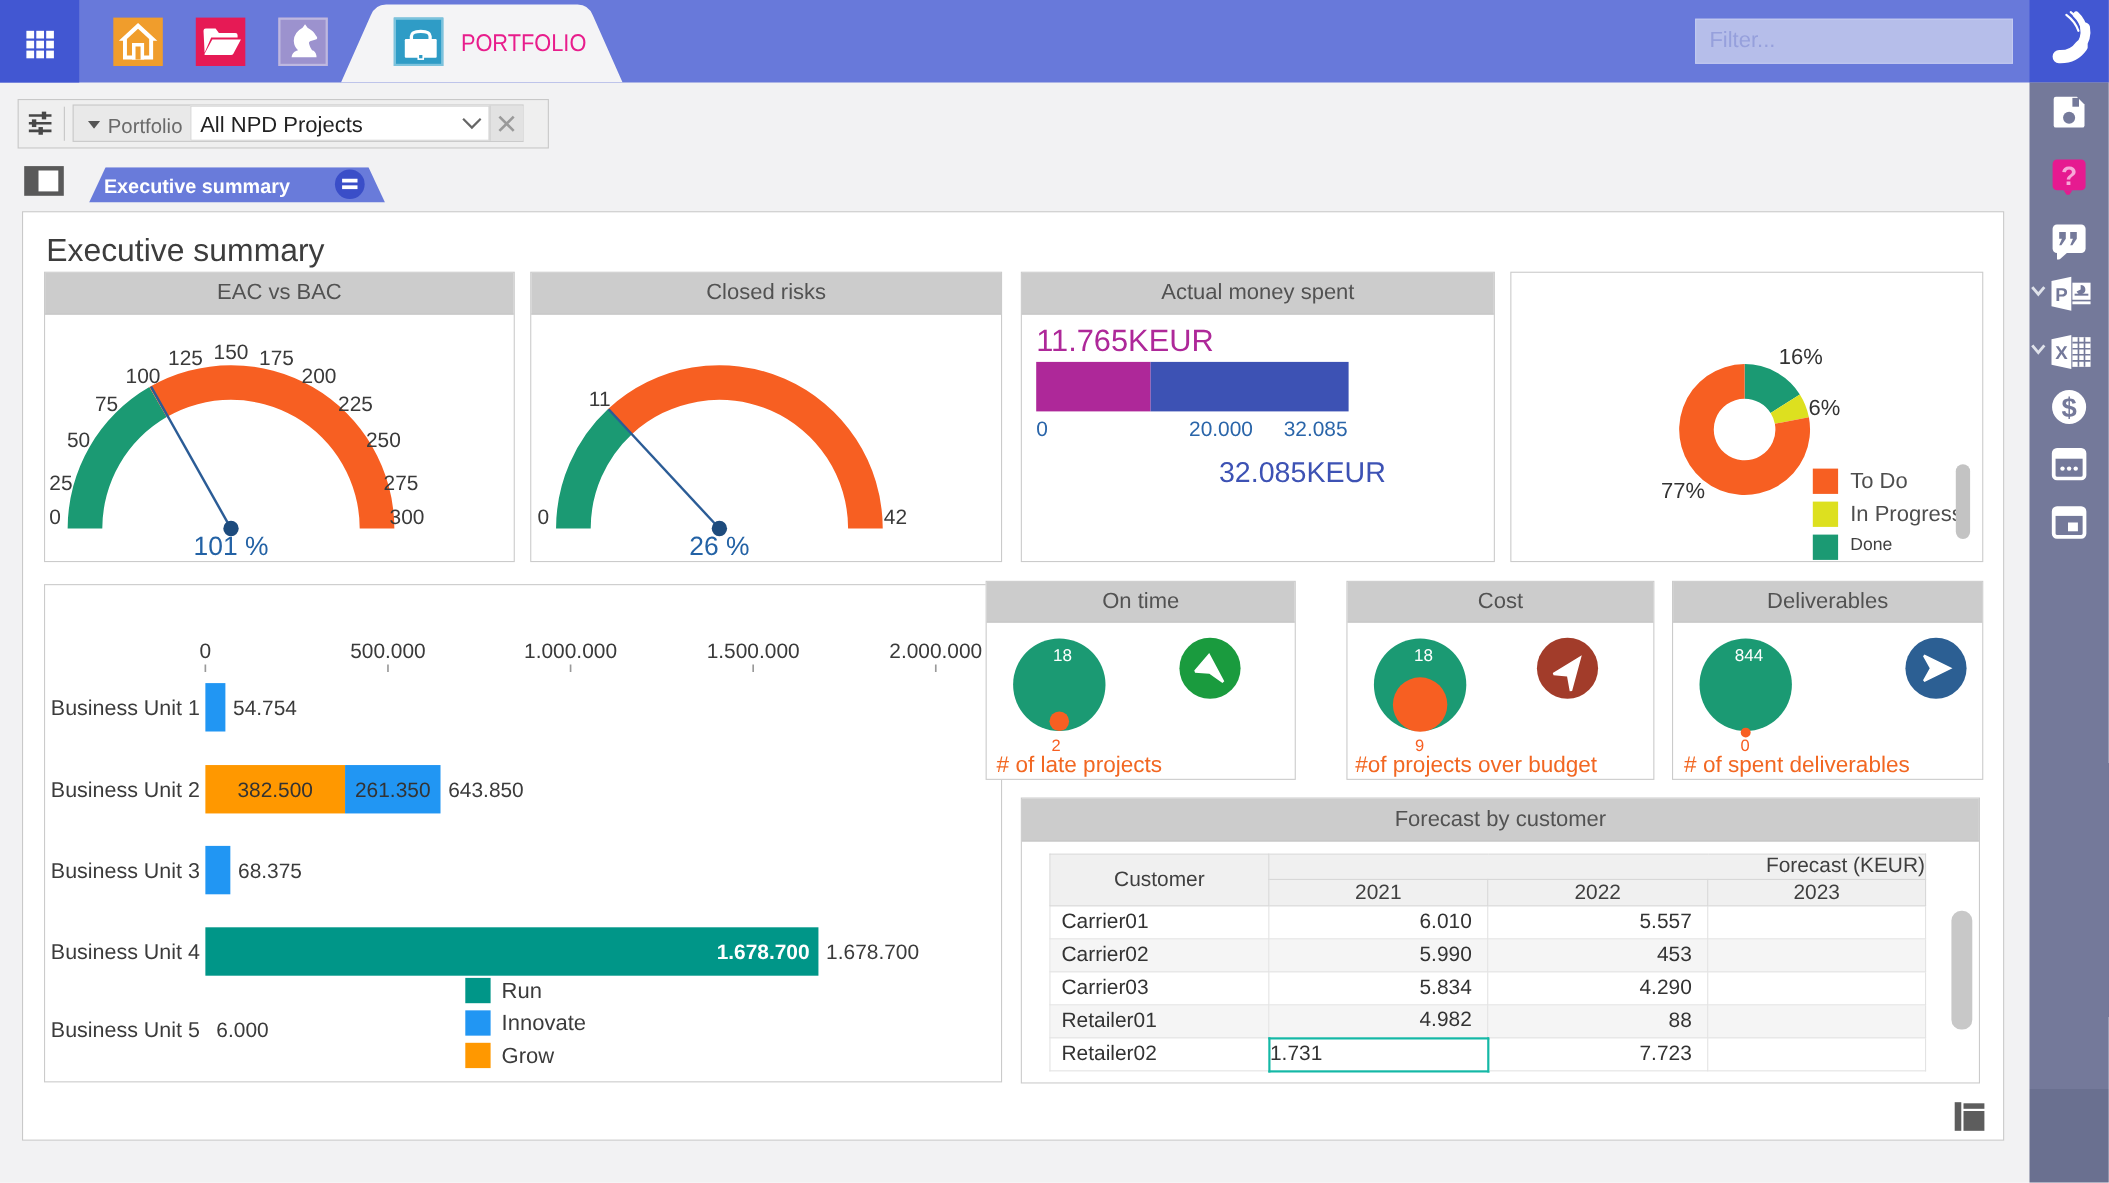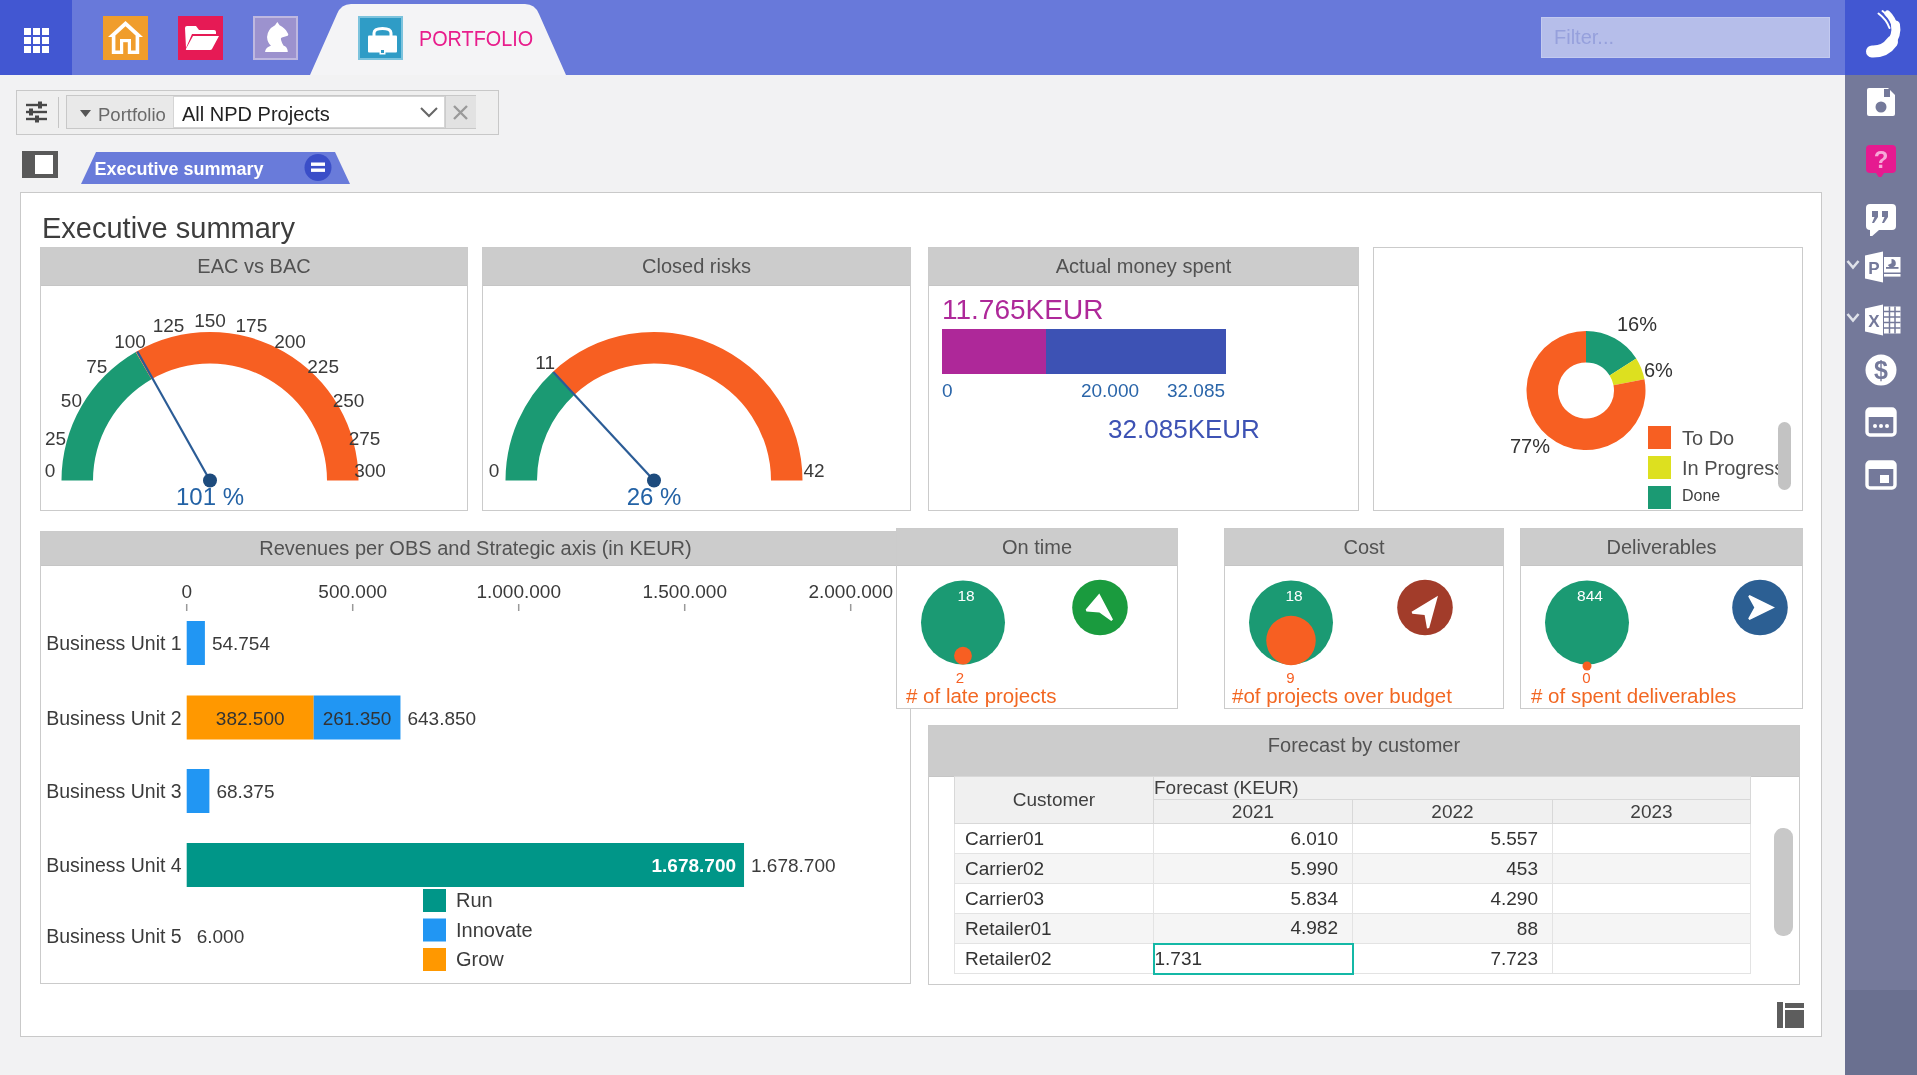--- a/index.html
+++ b/index.html
@@ -222,21 +222,20 @@
 <div class="abs" style="left:274px;top:139.5px;width:23px;height:23px;background:#f75f22"></div>
 <div class="abs" style="left:308px;top:141px;font-size:20px;color:#4e4e4e">To Do</div>
 <div class="abs" style="left:274px;top:169.5px;width:23px;height:23px;background:#dde01f"></div>
 <div class="abs" style="left:308px;top:171px;font-size:20px;color:#4e4e4e">In Progress</div>
 <div class="abs" style="left:274px;top:199.5px;width:23px;height:23px;background:#1b9a73"></div>
 <div class="abs" style="left:308px;top:201px;font-size:16px;color:#404040">Done</div>
 <div class="abs" style="left:404px;top:136px;width:13px;height:68px;background:#c3c3c3;border-radius:7px"></div>
     </div>
   </div>
 <div class="panel" style="left:40px;top:531px;width:871px;height:453px">
-    <div class="ph" style="height:34px;line-height:33px">Revenues per OBS and Strategic axis (in KEUR)</div>
     <div class="pbody" style="top:34px">
       <svg width="869" height="418" style="position:absolute;left:0;top:0">
         <text x="145.7" y="32" text-anchor="middle" font-size="19" fill="#3a3a3a">0</text>
         <line x1="145.7" y1="38" x2="145.7" y2="45" stroke="#999" stroke-width="1.5"></line>
         <text x="311.7" y="32" text-anchor="middle" font-size="19" fill="#3a3a3a">500.000</text>
         <line x1="311.7" y1="38" x2="311.7" y2="45" stroke="#999" stroke-width="1.5"></line>
         <text x="477.7" y="32" text-anchor="middle" font-size="19" fill="#3a3a3a">1.000.000</text>
         <line x1="477.7" y1="38" x2="477.7" y2="45" stroke="#999" stroke-width="1.5"></line>
         <text x="643.7" y="32" text-anchor="middle" font-size="19" fill="#3a3a3a">1.500.000</text>
         <line x1="643.7" y1="38" x2="643.7" y2="45" stroke="#999" stroke-width="1.5"></line>
@@ -311,34 +310,34 @@
 <text x="65.5" y="116.5" text-anchor="middle" font-size="15" fill="#f75f22">0</text>
 <circle cx="239" cy="41.5" r="27.8" fill="#2c5f93"></circle>
 <g transform="translate(215,17.5)">
           <path d="M39 24 L13.5 11.6 L12.2 13 L18.3 24 L12.2 35 L13.5 36.4 Z" fill="#fff"></path>
         </g>
 </svg>
 <div style="position:absolute;left:10px;top:118px;font-size:20.5px;color:#f26722;white-space:nowrap"># of spent deliverables</div>
     </div>
   </div>
 <div class="panel" style="left:928px;top:725px;width:872px;height:260px">
-    <div class="ph" style="height:51px;line-height:38px">Forecast by customer</div>
+    <div class="ph" style="height:39px;line-height:38px">Forecast by customer</div>
     <div class="pbody" style="top:39px">
       <div class="abs" style="left:25px;top:11px;width:796px">
         <table style="border-collapse:collapse;width:796px;font-size:19px;color:#333;table-layout:fixed">
 <colgroup>
             <col style="width:199px">
             <col style="width:199px">
             <col style="width:200px">
             <col style="width:198px">
           </colgroup>
 <tbody>
             <tr style="height:23px">
 <td rowspan="2" style="background:#f0f0f0;border:1px solid #d8d8d8;text-align:center;color:#3f3f3f">Customer</td>
-<td colspan="3" style="background:#f0f0f0;border:1px solid #d8d8d8;text-align:left;color:#3f3f3f;height:23px">Forecast (KEUR)</td>
+<td colspan="3" style="background:#f0f0f0;border:1px solid #d8d8d8;text-align:right;color:#3f3f3f;height:23px">Forecast (KEUR)</td>
             </tr>
 <tr style="height:24px">
 <td style="background:#f0f0f0;border:1px solid #d8d8d8;text-align:center;color:#3f3f3f">2021</td>
 <td style="background:#f0f0f0;border:1px solid #d8d8d8;text-align:center;color:#3f3f3f">2022</td>
 <td style="background:#f0f0f0;border:1px solid #d8d8d8;text-align:center;color:#3f3f3f">2023</td>
             </tr>
             <tr style="height:30px;background:#fff">
               <td style="border:1px solid #e3e3e3;padding-left:10px">Carrier01</td>
               <td style="border:1px solid #e3e3e3;text-align:right;padding-right:14px">6.010</td>
               <td style="border:1px solid #e3e3e3;text-align:right;padding-right:14px">5.557</td>

